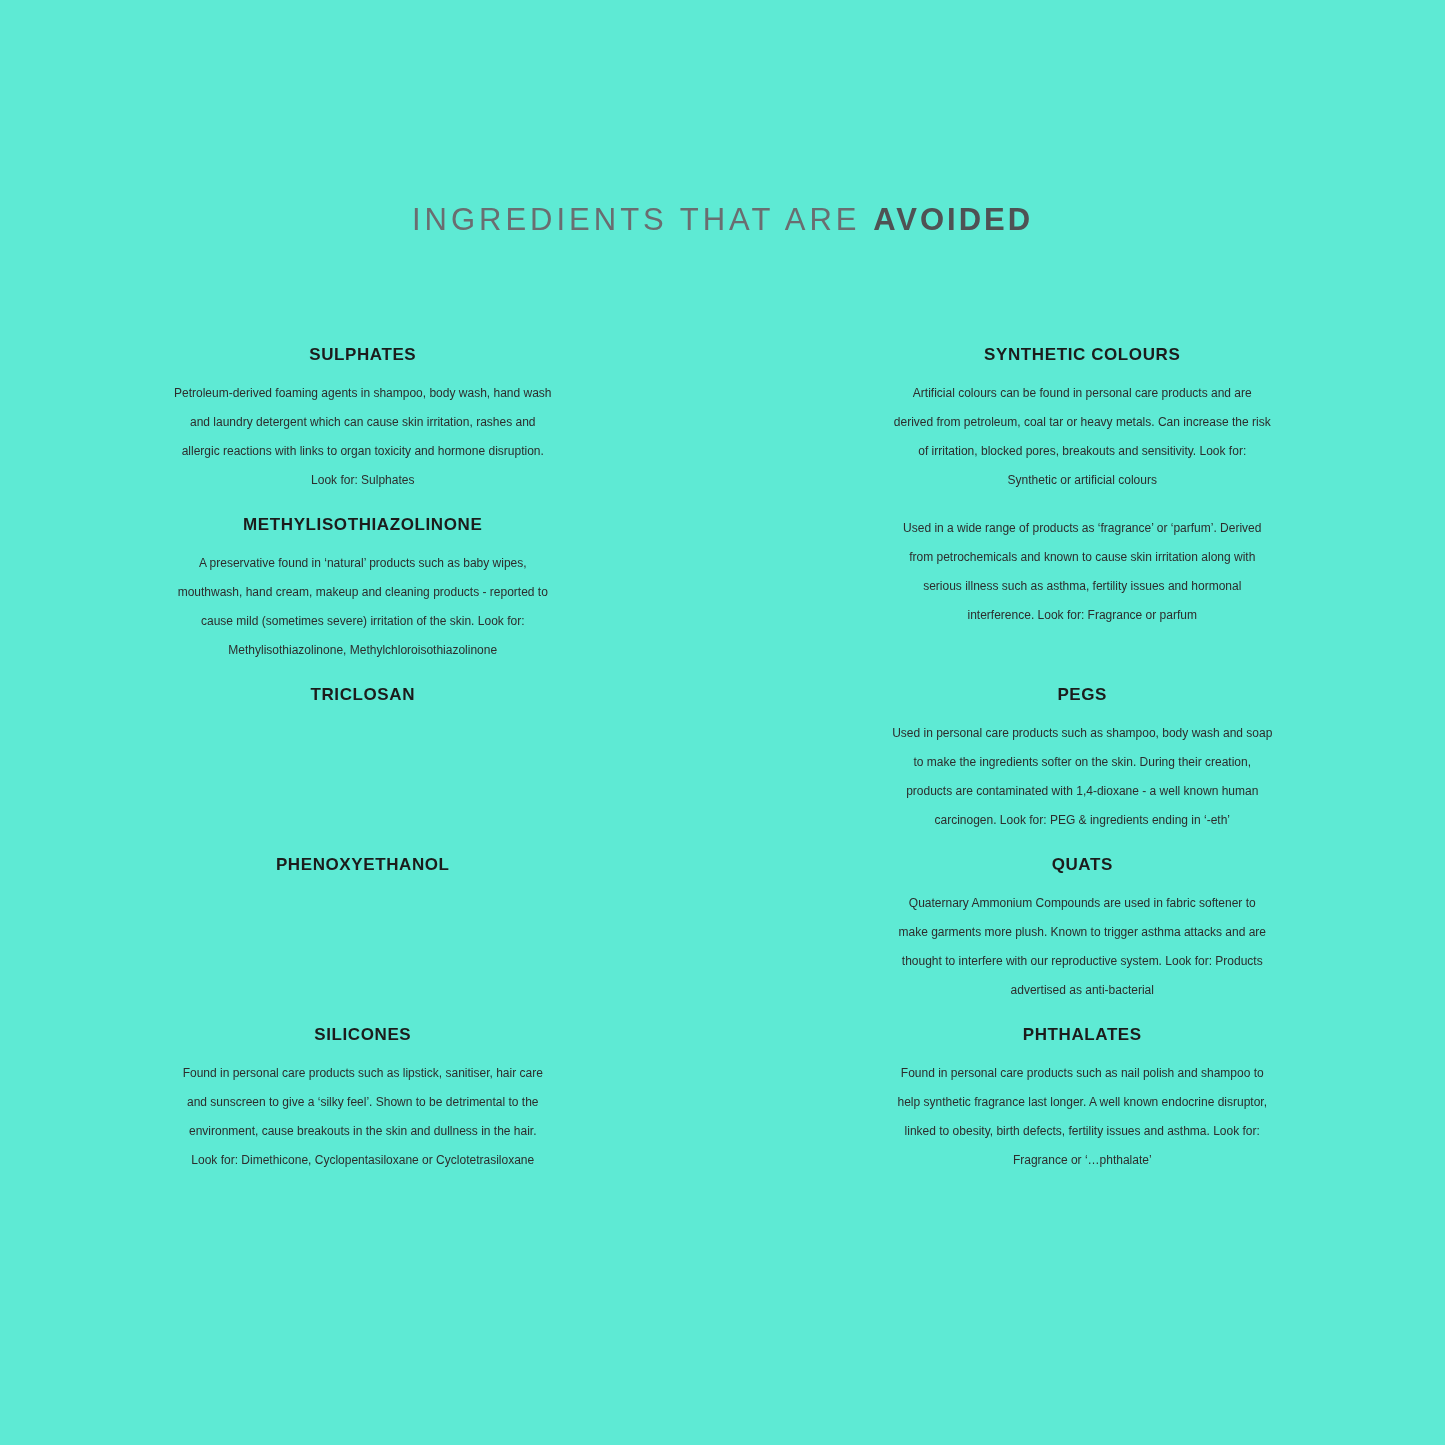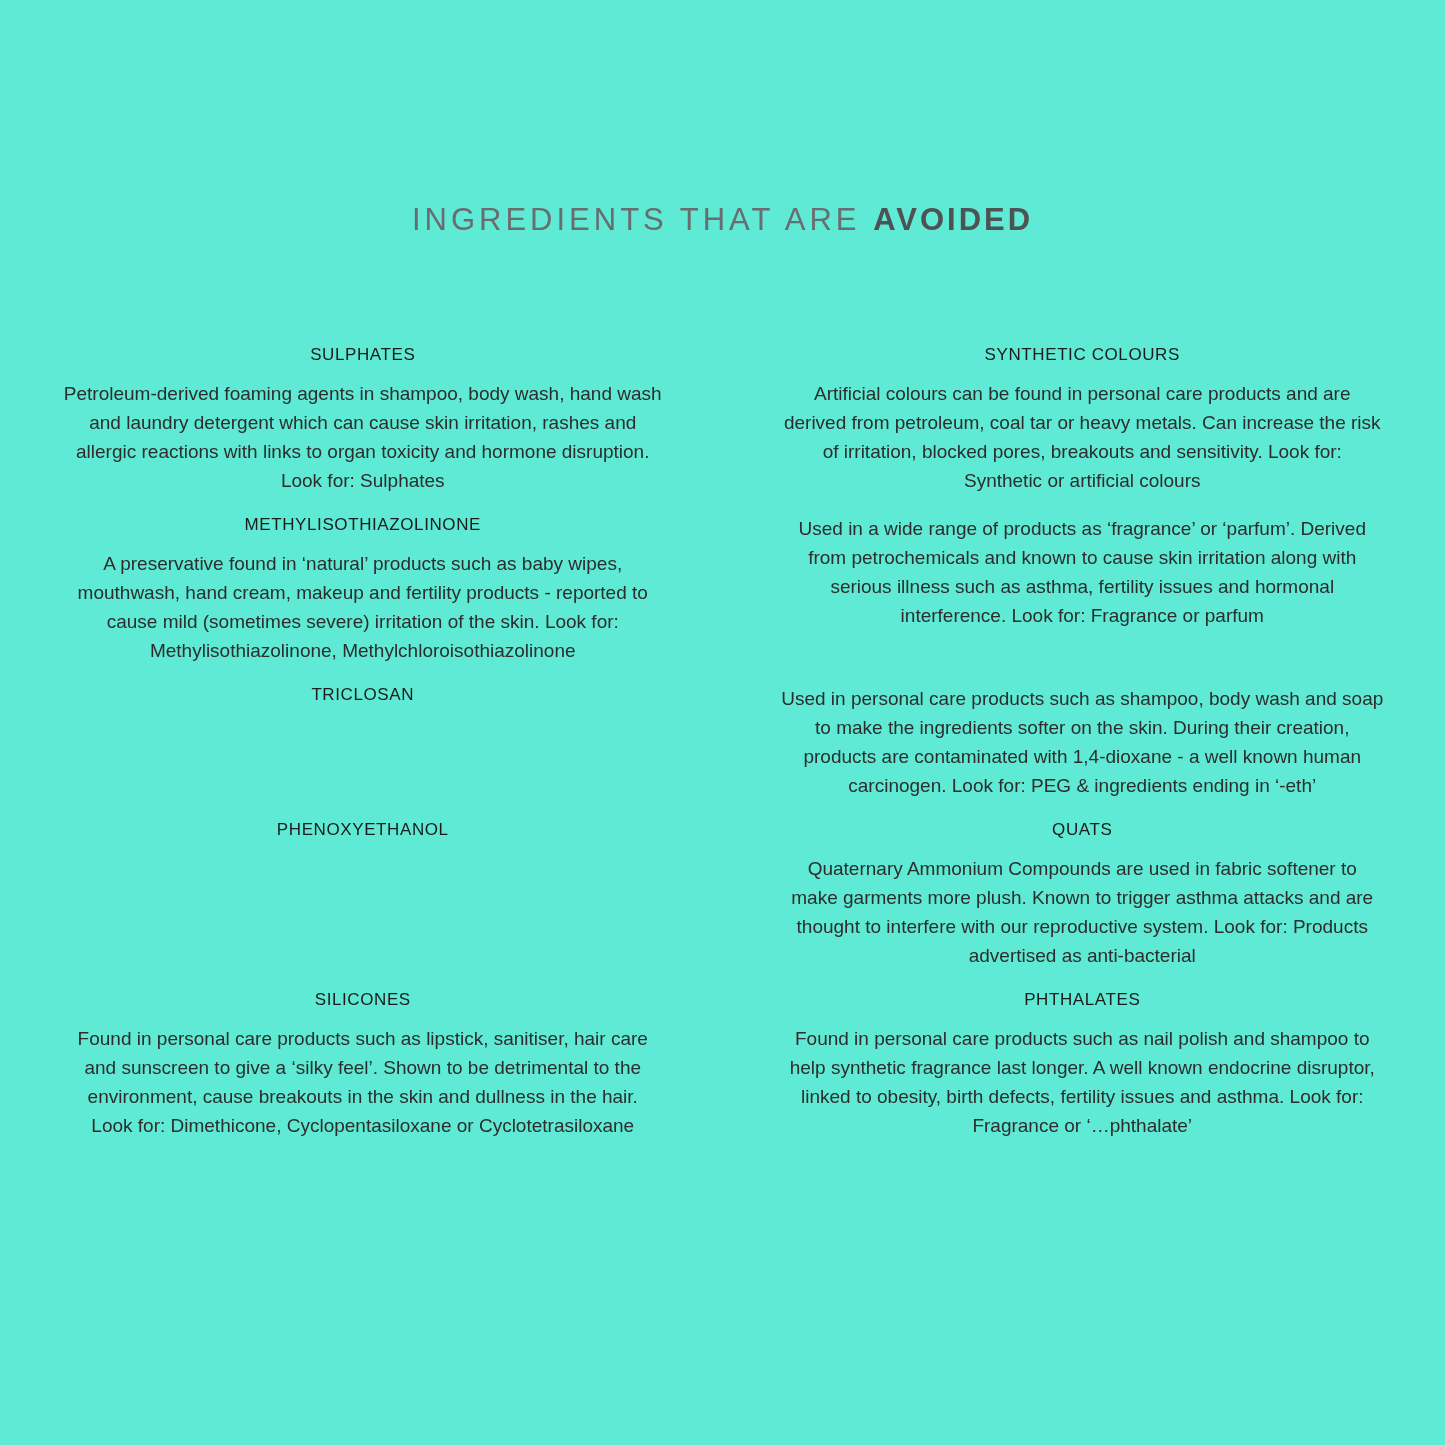--- a/index.html
+++ b/index.html
@@ -37,28 +37,28 @@
     row-gap: 19px;
     margin: 105px 22px 0 22px;
   }
   .section {
     text-align: center;
   }
   .section-heading {
     margin: 0 0 13px 0;
     font-size: 17px;
     line-height: 22px;
-    font-weight: 400;
+    font-weight: 700;
     letter-spacing: 0.6px;
     color: #1c1c1c;
     text-transform: uppercase;
   }
   .section-body {
     margin: 0;
-    font-size: 19px;
+    font-size: 12px;
     line-height: 29px;
     color: #2d2d2d;
     white-space: pre-line;
   }
 </style>
 </head>
 <body>
 
 <div class="page">
 
@@ -77,35 +77,36 @@
       <h3 class="section-heading">SYNTHETIC COLOURS</h3>
       <p class="section-body">Artificial colours can be found in personal care products and are
 derived from petroleum, coal tar or heavy metals. Can increase the risk
 of irritation, blocked pores, breakouts and sensitivity. Look for:
 Synthetic or artificial colours</p>
     </div>
 
     <div class="section">
       <h3 class="section-heading">METHYLISOTHIAZOLINONE</h3>
       <p class="section-body">A preservative found in ‘natural’ products such as baby wipes,
-mouthwash, hand cream, makeup and fertility products - reported to
+mouthwash, hand cream, makeup and cleaning products - reported to
 cause mild (sometimes severe) irritation of the skin. Look for:
 Methylisothiazolinone, Methylchloroisothiazolinone</p>
     </div>
     <div class="section">
       <p class="section-body">Used in a wide range of products as ‘fragrance’ or ‘parfum’. Derived
 from petrochemicals and known to cause skin irritation along with
 serious illness such as asthma, fertility issues and hormonal
 interference. Look for: Fragrance or parfum</p>
     </div>
 
     <div class="section">
       <h3 class="section-heading">TRICLOSAN</h3>
     </div>
     <div class="section">
+      <h3 class="section-heading">PEGS</h3>
       <p class="section-body">Used in personal care products such as shampoo, body wash and soap
 to make the ingredients softer on the skin. During their creation,
 products are contaminated with 1,4-dioxane - a well known human
 carcinogen. Look for: PEG &amp; ingredients ending in ‘-eth’</p>
     </div>
 
     <div class="section">
       <h3 class="section-heading">PHENOXYETHANOL</h3>
     </div>
     <div class="section">

